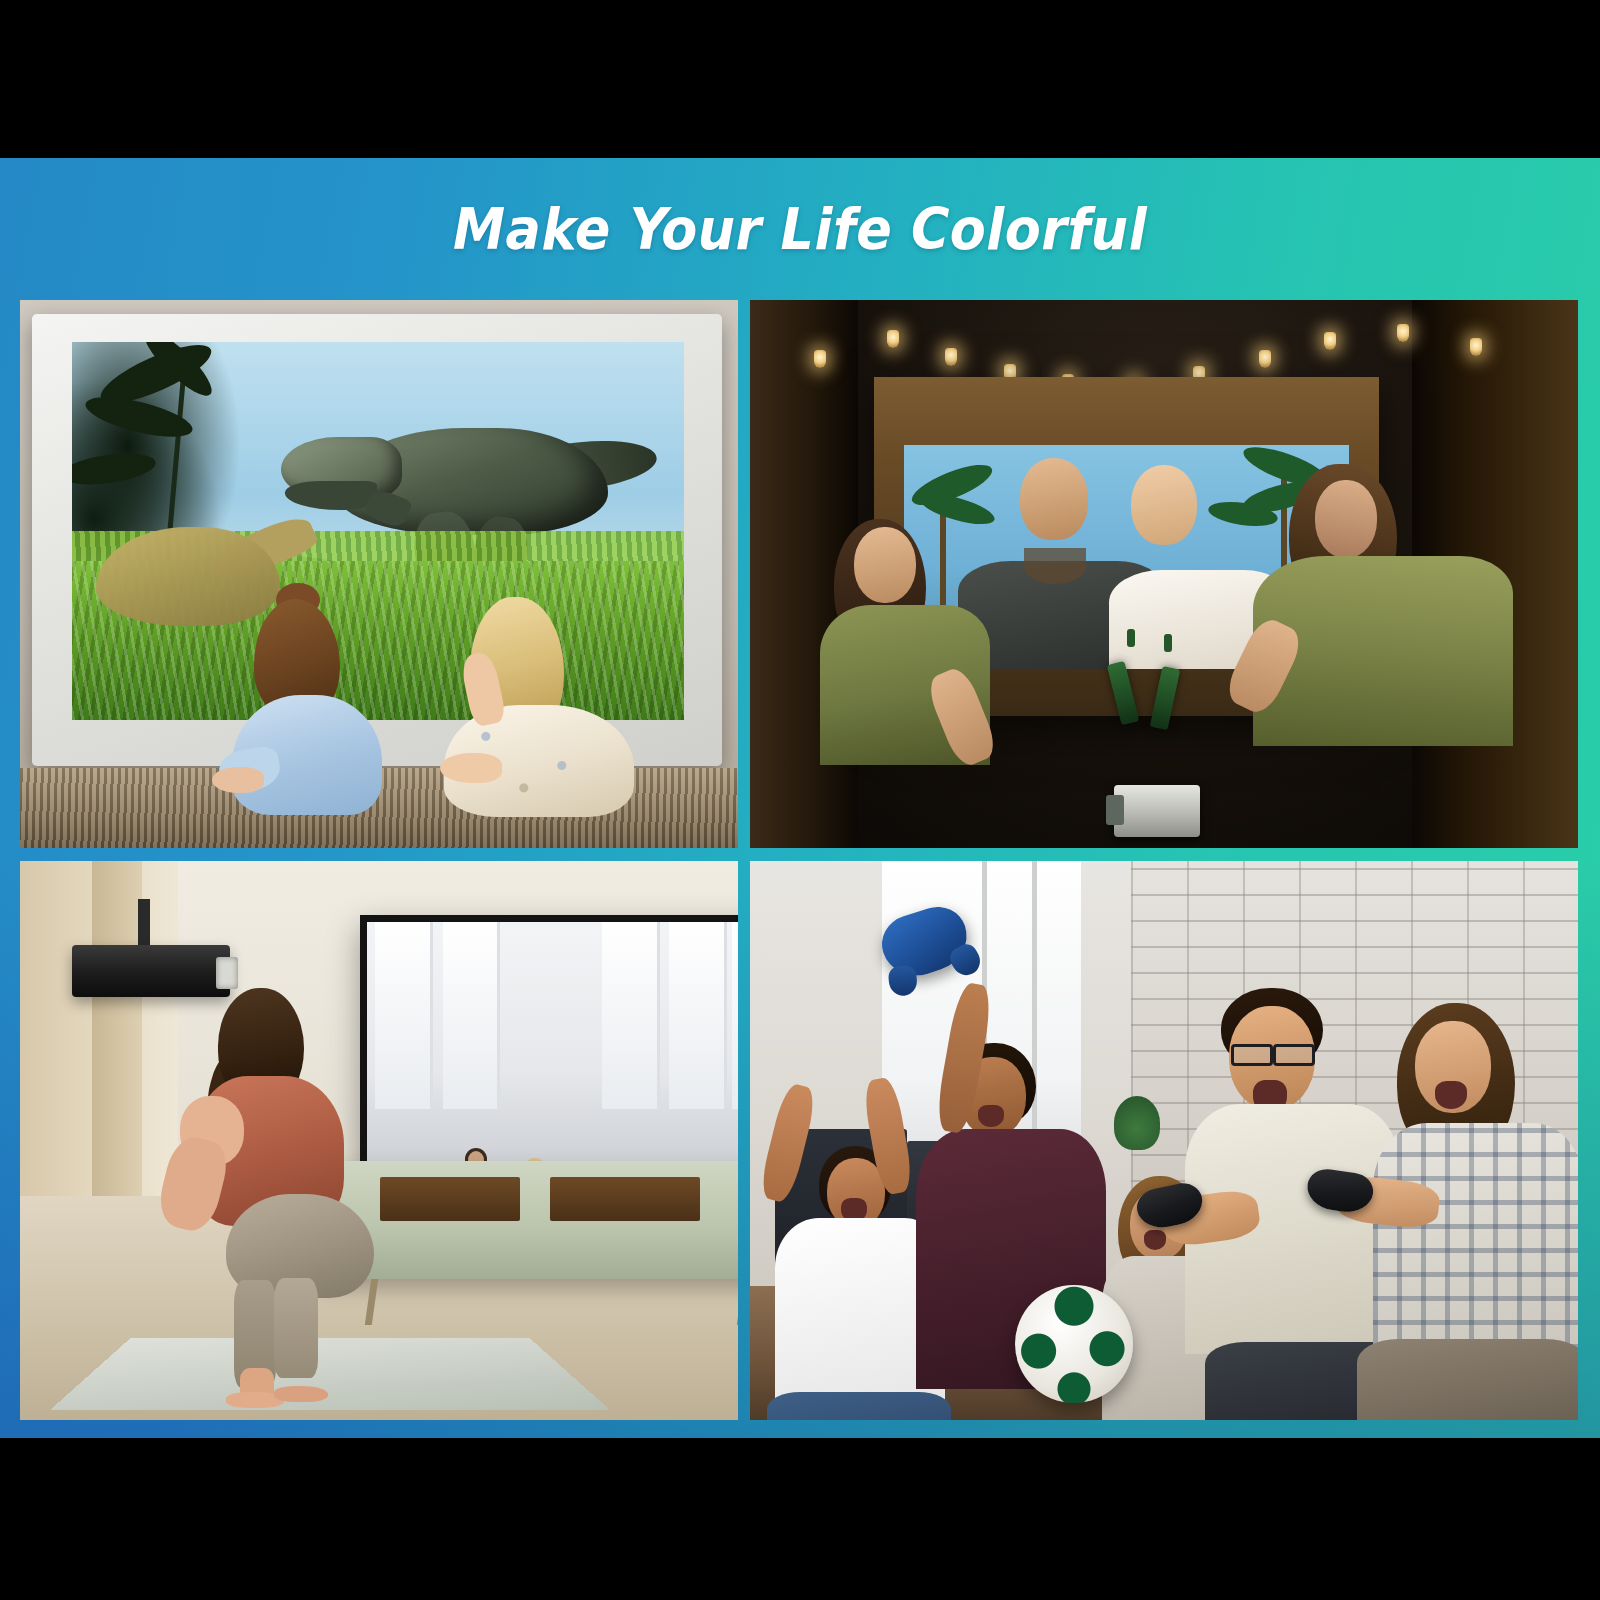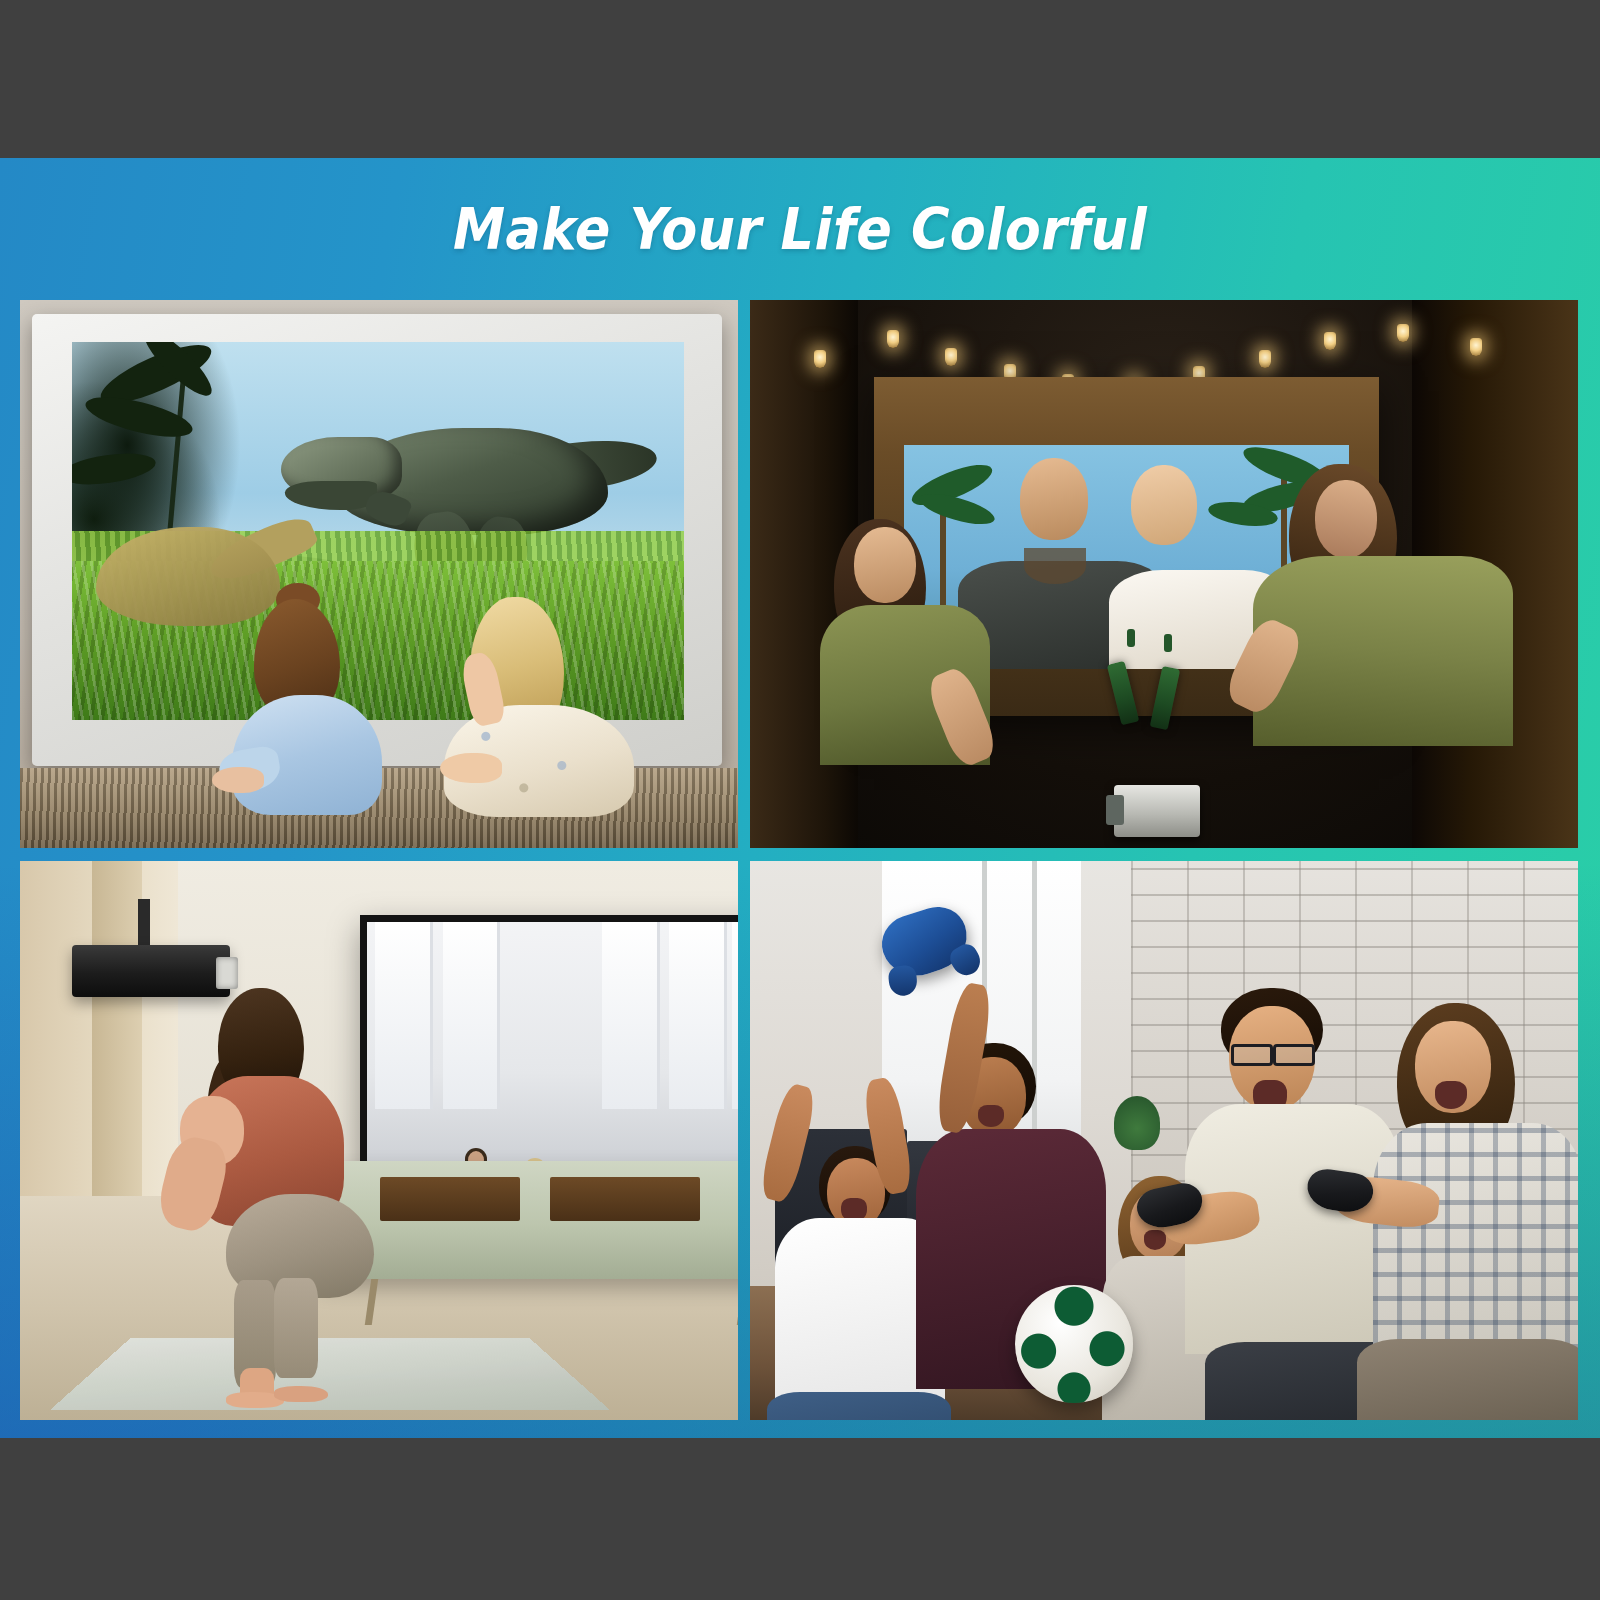--- a/index.html
+++ b/index.html
@@ -1,18 +1,18 @@
 <!DOCTYPE html>
 <html><head>
 <meta charset="utf-8">
 <style>
   html,body{margin:0;padding:0;background:#ffffff;}
   body{width:1600px;height:1600px;font-family:"Liberation Sans",sans-serif;overflow:hidden;}
 
-  #root{position:relative;width:1600px;height:1600px;background:#404040;}
+  #root{position:relative;width:1600px;height:1600px;background:#000000;}
 
   
   #banner{
     position:absolute;left:0;top:158px;width:1600px;height:1280px;
     background:
       linear-gradient(180deg, rgba(0,0,0,0) 55%, rgba(20,40,150,0.35) 100%),
       linear-gradient(100deg, #2489c6 0%, #2494c9 22%, #23aec2 48%, #26c4b2 72%, #2acfa6 100%);
     overflow:hidden;
   }
 

